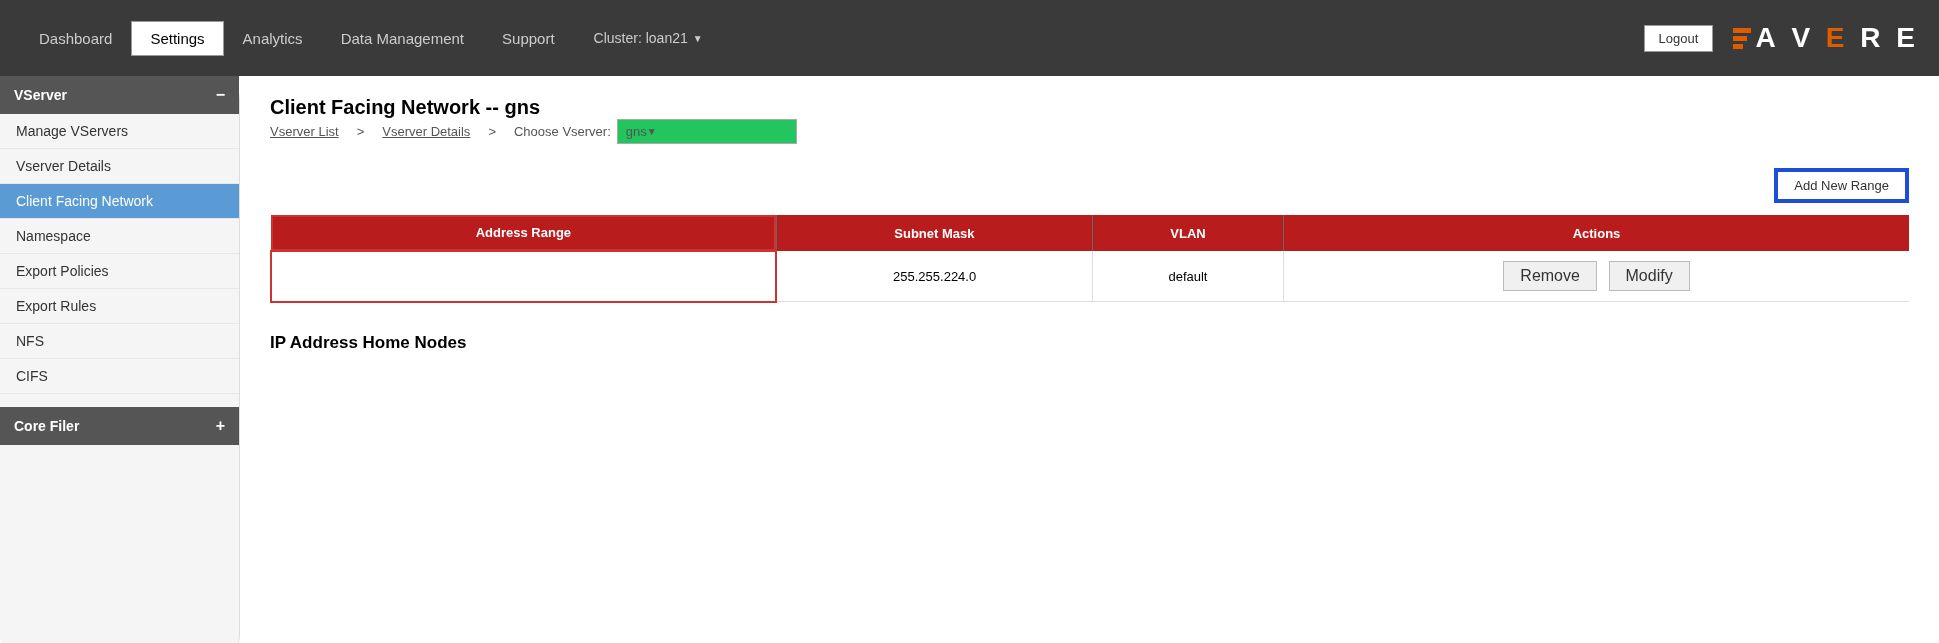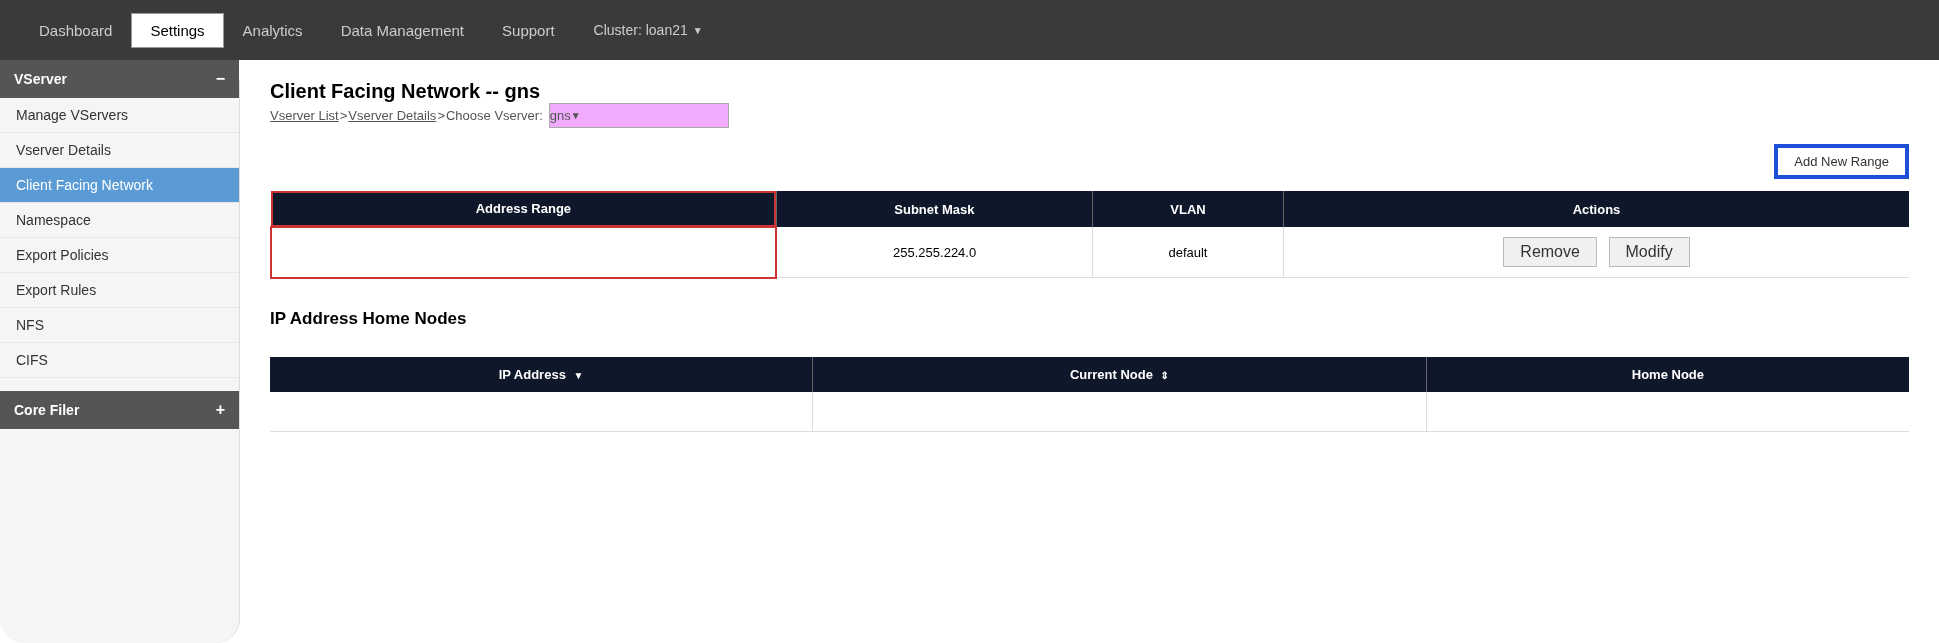--- a/index.html
+++ b/index.html
@@ -1,21 +1,21 @@
 <!DOCTYPE html>
 <html><head>
   <meta charset="utf-8">
   <style>
     * { box-sizing: border-box; margin: 0; padding: 0; }
     body { font-family: Arial, sans-serif; font-size: 14px; background: #fff; }
 
     
     .top-bar {
       background: #3a3a3a;
-      height: 60px;
+      height: 76px;
       display: flex;
       align-items: center;
       padding: 0 20px;
       justify-content: space-between;
     }
     .top-bar-left {
       display: flex;
       align-items: center;
       gap: 0;
     }
@@ -133,43 +133,43 @@
     }
     .page-title {
       font-size: 20px;
       font-weight: bold;
       margin-bottom: 0;
       color: #000;
     }
     .breadcrumb {
       font-size: 13px;
       color: #555;
-      margin-bottom: 16px;
-      display: flex;
-      align-items: center;
-      gap: 1px;
+      margin-bottom: 24px;
+      display: flex;
+      align-items: center;
+      gap: 18px;
     }
     .breadcrumb a {
       color: #555;
       text-decoration: underline;
       cursor: pointer;
     }
     .breadcrumb .separator {
       color: #555;
     }
     .vserver-select-container {
       display: flex;
       align-items: center;
       gap: 6px;
     }
     .vserver-select {
       border: 1px solid #aaa;
-      padding: 4px 0;
-      font-size: 13px;
-      background: #f0abfc;
+      padding: 4px 8px;
+      font-size: 13px;
+      background: #22c55e;
       min-width: 180px;
       cursor: pointer;
       display: flex;
       align-items: center;
     }
     .vserver-select .dropdown-arrow {
       font-size: 10px;
       color: #555;
     }
 
@@ -188,21 +188,21 @@
       color: #333;
     }
 
     
     .data-table {
       width: 100%;
       border-collapse: collapse;
       margin-bottom: 30px;
     }
     .data-table th {
-      background: #0f172a;
+      background: #b91c1c;
       color: #fff;
       padding: 10px 14px;
       text-align: center;
       font-size: 13px;
       font-weight: bold;
       border-right: 1px solid #666;
     }
     .data-table th:last-child {
       border-right: none;
     }
@@ -256,20 +256,31 @@
 <div class="top-bar">
   <div class="top-bar-left">
     <a class="nav-tab">Dashboard</a>
     <a class="nav-tab active">Settings</a>
     <a class="nav-tab">Analytics</a>
     <a class="nav-tab">Data Management</a>
     <a class="nav-tab">Support</a>
     <div class="cluster-selector">
       <span>Cluster: loan21</span>
       <span class="arrow">▼</span>
+    </div>
+  </div>
+  <div class="top-bar-right">
+    <button class="logout-btn">Logout</button>
+    <div class="avere-logo">
+      <div class="avere-logo-bars">
+        <span style="width:18px;"></span>
+        <span style="width:14px;"></span>
+        <span style="width:10px;"></span>
+      </div>
+      A&nbsp;V&nbsp;<span class="logo-e" style="color:#e05c00;">E</span>&nbsp;R&nbsp;E
     </div>
   </div>
 </div>
 
 <div class="main-layout">
 
   <div class="sidebar">
     <div class="sidebar-section-header">
       <span>VServer</span>
       <span class="icon">−</span>
@@ -327,36 +338,14 @@
           <td>
             <button class="action-btn">Remove</button>
             <button class="action-btn">Modify</button>
           </td>
         </tr>
       </tbody>
     </table>
 
     <div class="section-title">IP Address Home Nodes</div>
 
-    <table class="data-table">
-      <thead>
-        <tr>
-          <th>
-            <span>IP Address</span>
-            <span class="sort-icon">▼</span>
-          </th>
-          <th>
-            <span>Current Node</span>
-            <span class="sort-icon">⇕</span>
-          </th>
-          <th>Home Node</th>
-        </tr>
-      </thead>
-      <tbody>
-        <tr>
-          <td style="height:40px;"></td>
-          <td></td>
-          <td></td>
-        </tr>
-      </tbody>
-    </table>
   </div>
 </div>
 
 </body></html>

